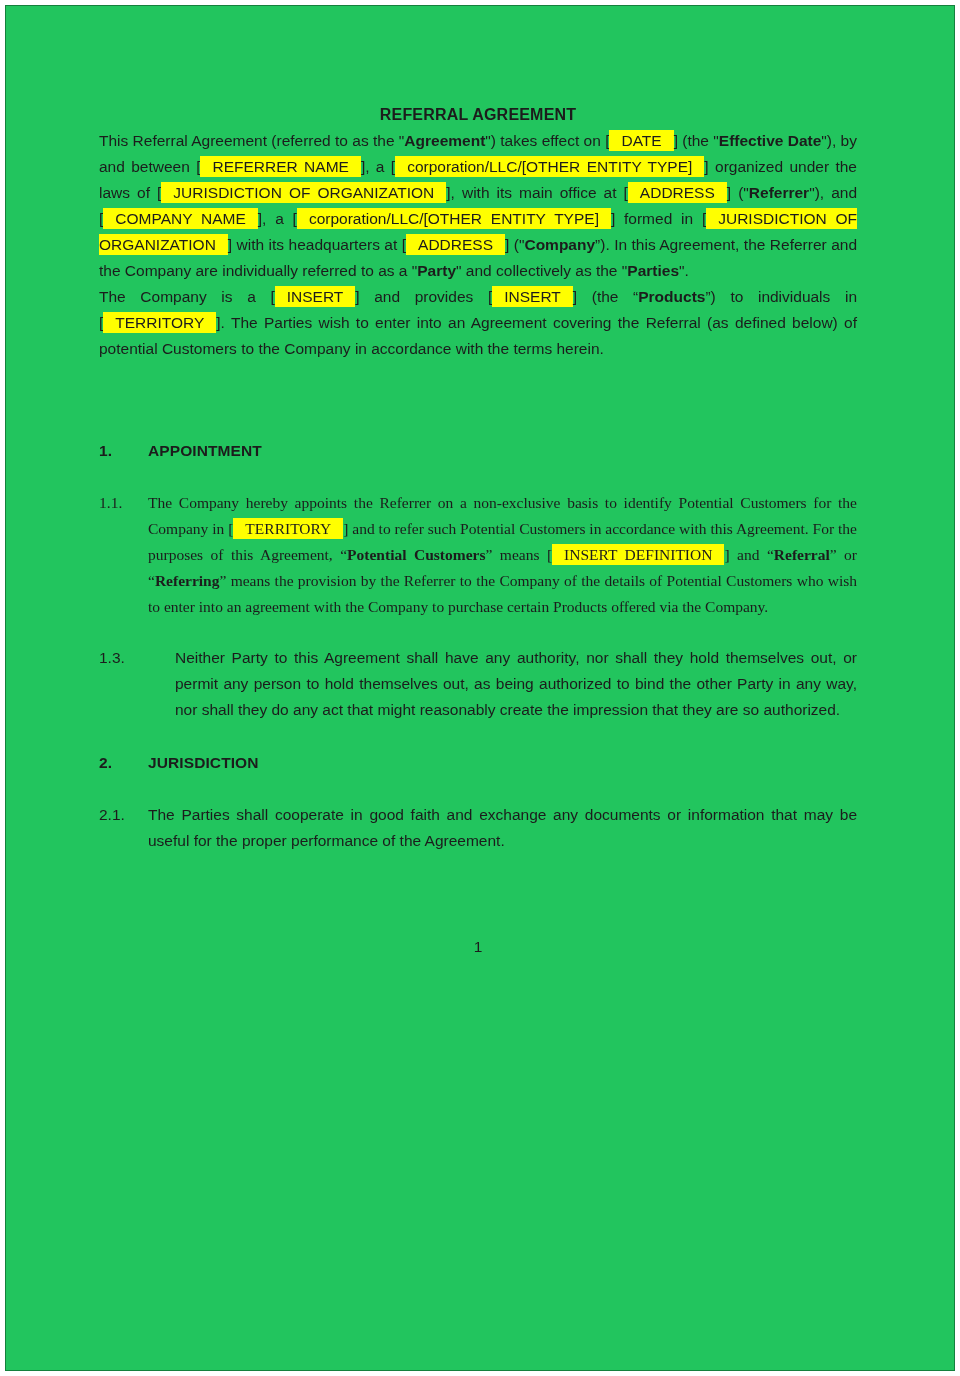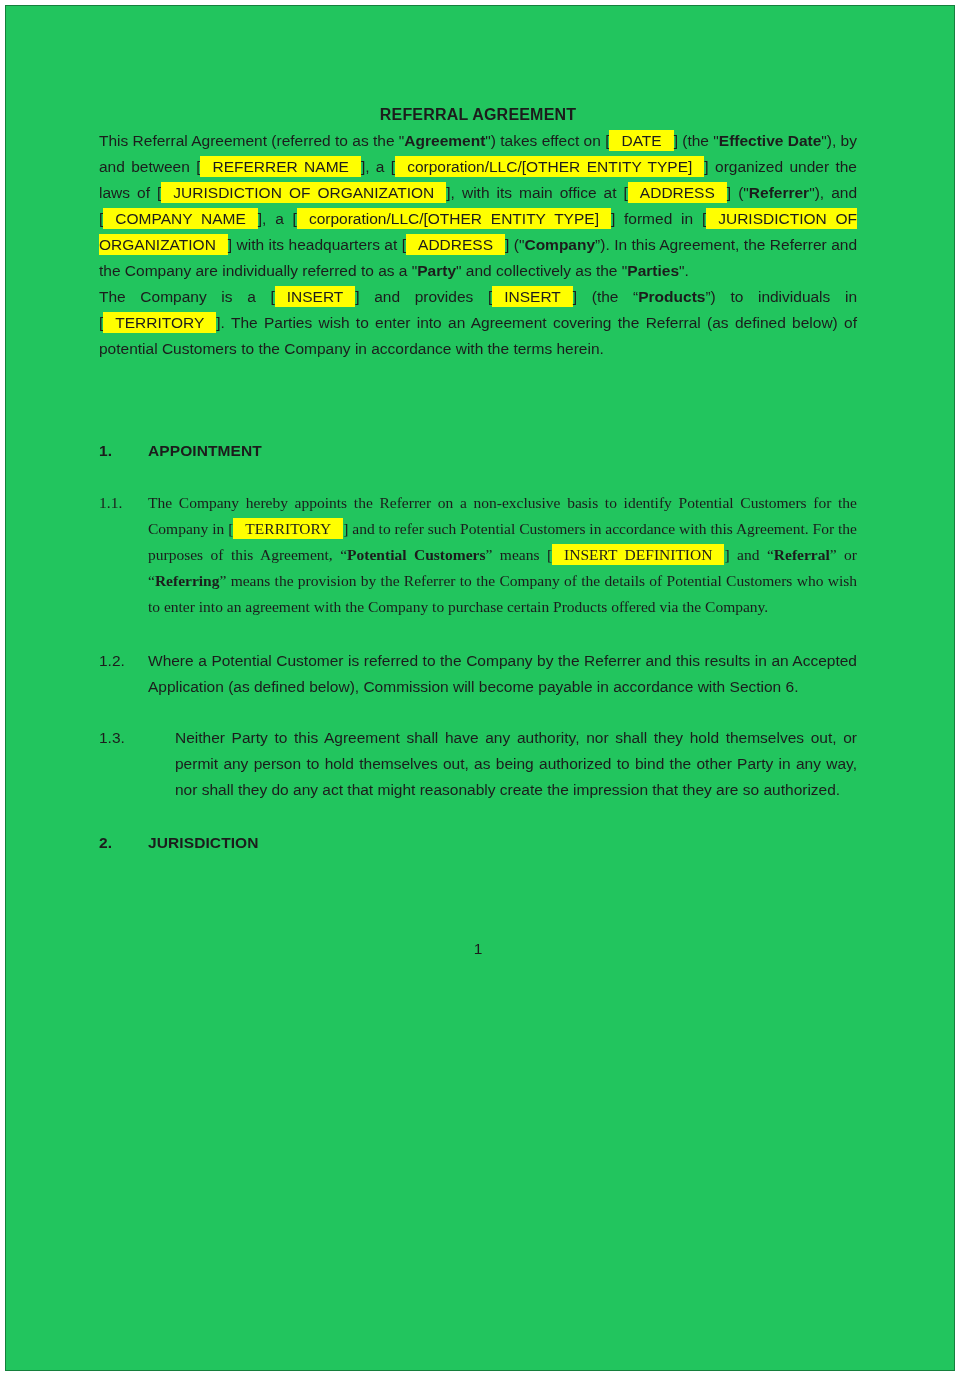--- a/index.html
+++ b/index.html
@@ -91,32 +91,32 @@
     <div class="numbered sec-heading h-sec1">
       <span class="num">1.</span>
       <span class="body-text">APPOINTMENT</span>
     </div>
 
     <div class="numbered i-11">
       <span class="num">1.1.</span>
       <span class="body-text"><span>The Company hereby appoints the Referrer on a non-exclusive basis to identify Potential Customers for the Company in [</span><span class="hl">TERRITORY</span><span>] and to refer such Potential Customers in accordance with this Agreement. For the purposes of this Agreement, “</span><span class="b">Potential Customers</span><span>” means [</span><span class="hl">INSERT DEFINITION</span><span>] and “</span><span class="b">Referral</span><span>” or “</span><span class="b">Referring</span><span>” means the provision by the Referrer to the Company of the details of Potential Customers who wish to enter into an agreement with the Company to purchase certain Products offered via the Company.</span></span>
     </div>
 
-    <div class="numbered i-12">
-      <span class="num">1.2.</span>
-      <span class="body-text"><span>Where a Potential Customer is referred to the Company by the Referrer and this results in an Accepted Application (as defined below), Commission will become payable in accordance with Section 6.</span></span>
-    </div>
 
     <div class="numbered i-13">
       <span class="num">1.3.</span>
       <span class="body-text"><span>Neither Party to this Agreement shall have any authority, nor shall they hold themselves out, or permit any person to hold themselves out, as being authorized to bind the other Party in any way, nor shall they do any act that might reasonably create the impression that they are so authorized.</span></span>
     </div>
 
     <div class="numbered sec-heading h-sec2">
       <span class="num">2.</span>
       <span class="body-text">JURISDICTION</span>
     </div>
 
+    <div class="numbered i-21">
+      <span class="num">2.1.</span>
+      <span class="body-text"><span>The Parties shall cooperate in good faith and exchange any documents or information that may be useful for the proper performance of the Agreement.</span></span>
+    </div>
 
     <div class="page-number">1</div>
 
   </div>
 </div>
 
 </body></html>

